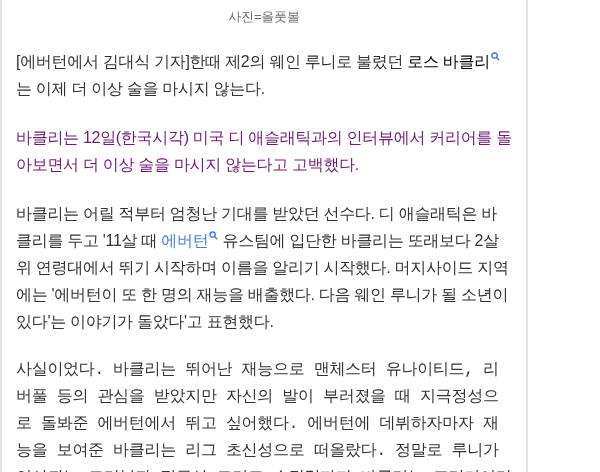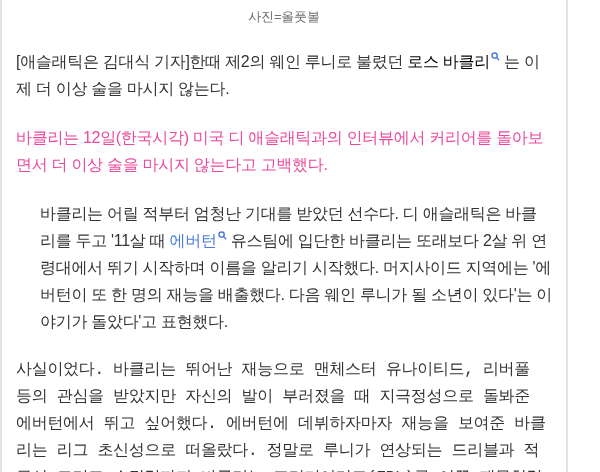--- a/index.html
+++ b/index.html
@@ -1,21 +1,21 @@
 <!DOCTYPE html>
 <html><head>
 <meta charset="utf-8">
 <style>
   * { margin: 0; padding: 0; box-sizing: border-box; }
   html, body { width: 600px; height: 472px; background: #ffffff; overflow: hidden; }
   body {
     font-family: "Liberation Sans", "DejaVu Sans", sans-serif;
   }
   .page {
-    width: 568px;
+    width: 528px;
     height: 472px;
     background: #ffffff;
     border-left: 2px solid #e2e2e2;
     border-right: 2px solid #e2e2e2;
     padding: 8px 14px 8px 14px;
     overflow: hidden;
   }
   .photo-credit {
     text-align: center;
     font-size: 13px;
@@ -45,24 +45,24 @@
     color: #4b7bd9;
   }
   .search-sup svg { display: inline-block; }
 </style>
 </head>
 <body>
 
 <div class="page">
   <div class="photo-credit">사진=올풋볼</div>
   <div id="article-body">
-      <p class="para" style="color: rgb(51, 51, 51);"><span>[애슬래틱은 김대식 기자]한때 제2의 웨인 루니로 불렸던 </span><a class="entity-link" href="#" style="color: #000000;"><span>로스 바클리</span><span class="search-sup" style="color: rgb(75, 123, 217);"><svg width="9" height="9" viewBox="0 0 10 10" aria-hidden="true">
+      <p class="para" style="color: rgb(51, 51, 51);"><span>[에버턴에서 김대식 기자]한때 제2의 웨인 루니로 불렸던 </span><a class="entity-link" href="#" style="color: #000000;"><span>로스 바클리</span><span class="search-sup" style="color: rgb(75, 123, 217);"><svg width="9" height="9" viewBox="0 0 10 10" aria-hidden="true">
               <circle cx="4" cy="4" r="2.9" fill="none" stroke="currentColor" stroke-width="1.6"></circle>
               <line x1="6.3" y1="6.3" x2="9.1" y2="9.1" stroke="currentColor" stroke-width="1.6"></line>
             </svg></span></a><span> 는 이제 더 이상 술을 마시지 않는다.</span></p>
-      <p class="para" style="color: #ec4899;"><span>바클리는 12일(한국시각) 미국 디 애슬래틱과의 인터뷰에서 커리어를 돌아보면서 더 이상 술을 마시지 않는다고 고백했다.</span></p>
-      <p class="para" style="color: rgb(51, 51, 51); margin-left: 24px;"><span>바클리는 어릴 적부터 엄청난 기대를 받았던 선수다. 디 애슬래틱은 바클리를 두고 '11살 때 </span><a class="entity-link" href="#" style="color: rgb(75, 123, 217);"><span>에버턴</span><span class="search-sup" style="color: rgb(75, 123, 217);"><svg width="9" height="9" viewBox="0 0 10 10" aria-hidden="true">
+      <p class="para" style="color: #701a75;"><span>바클리는 12일(한국시각) 미국 디 애슬래틱과의 인터뷰에서 커리어를 돌아보면서 더 이상 술을 마시지 않는다고 고백했다.</span></p>
+      <p class="para" style="color: rgb(51, 51, 51);"><span>바클리는 어릴 적부터 엄청난 기대를 받았던 선수다. 디 애슬래틱은 바클리를 두고 '11살 때 </span><a class="entity-link" href="#" style="color: rgb(75, 123, 217);"><span>에버턴</span><span class="search-sup" style="color: rgb(75, 123, 217);"><svg width="9" height="9" viewBox="0 0 10 10" aria-hidden="true">
               <circle cx="4" cy="4" r="2.9" fill="none" stroke="currentColor" stroke-width="1.6"></circle>
               <line x1="6.3" y1="6.3" x2="9.1" y2="9.1" stroke="currentColor" stroke-width="1.6"></line>
             </svg></span></a><span>  유스팀에 입단한 바클리는 또래보다 2살 위 연령대에서 뛰기 시작하며 이름을 알리기 시작했다. 머지사이드 지역에는 '에버턴이 또 한 명의 재능을 배출했다. 다음 웨인 루니가 될 소년이 있다'는 이야기가 돌았다'고 표현했다.</span></p>
       <p class="para" style="color: rgb(51, 51, 51); font-family: Liberation Mono, monospace;"><span>사실이었다. 바클리는 뛰어난 재능으로 맨체스터 유나이티드, 리버풀 등의 관심을 받았지만 자신의 발이 부러졌을 때 지극정성으로 돌봐준 에버턴에서 뛰고 싶어했다. 에버턴에 데뷔하자마자 재능을 보여준 바클리는 리그 초신성으로 떠올랐다. 정말로 루니가 연상되는 드리블과 적극성 그리고 슈팅력까지 바클리는 프리미어리그(EPL)를 이끌 재목처럼 보였다. 잉글랜드 국가대표팀에도 자주 발탁됐다.</span></p>
     </div>
 </div>
 
 </body></html>

